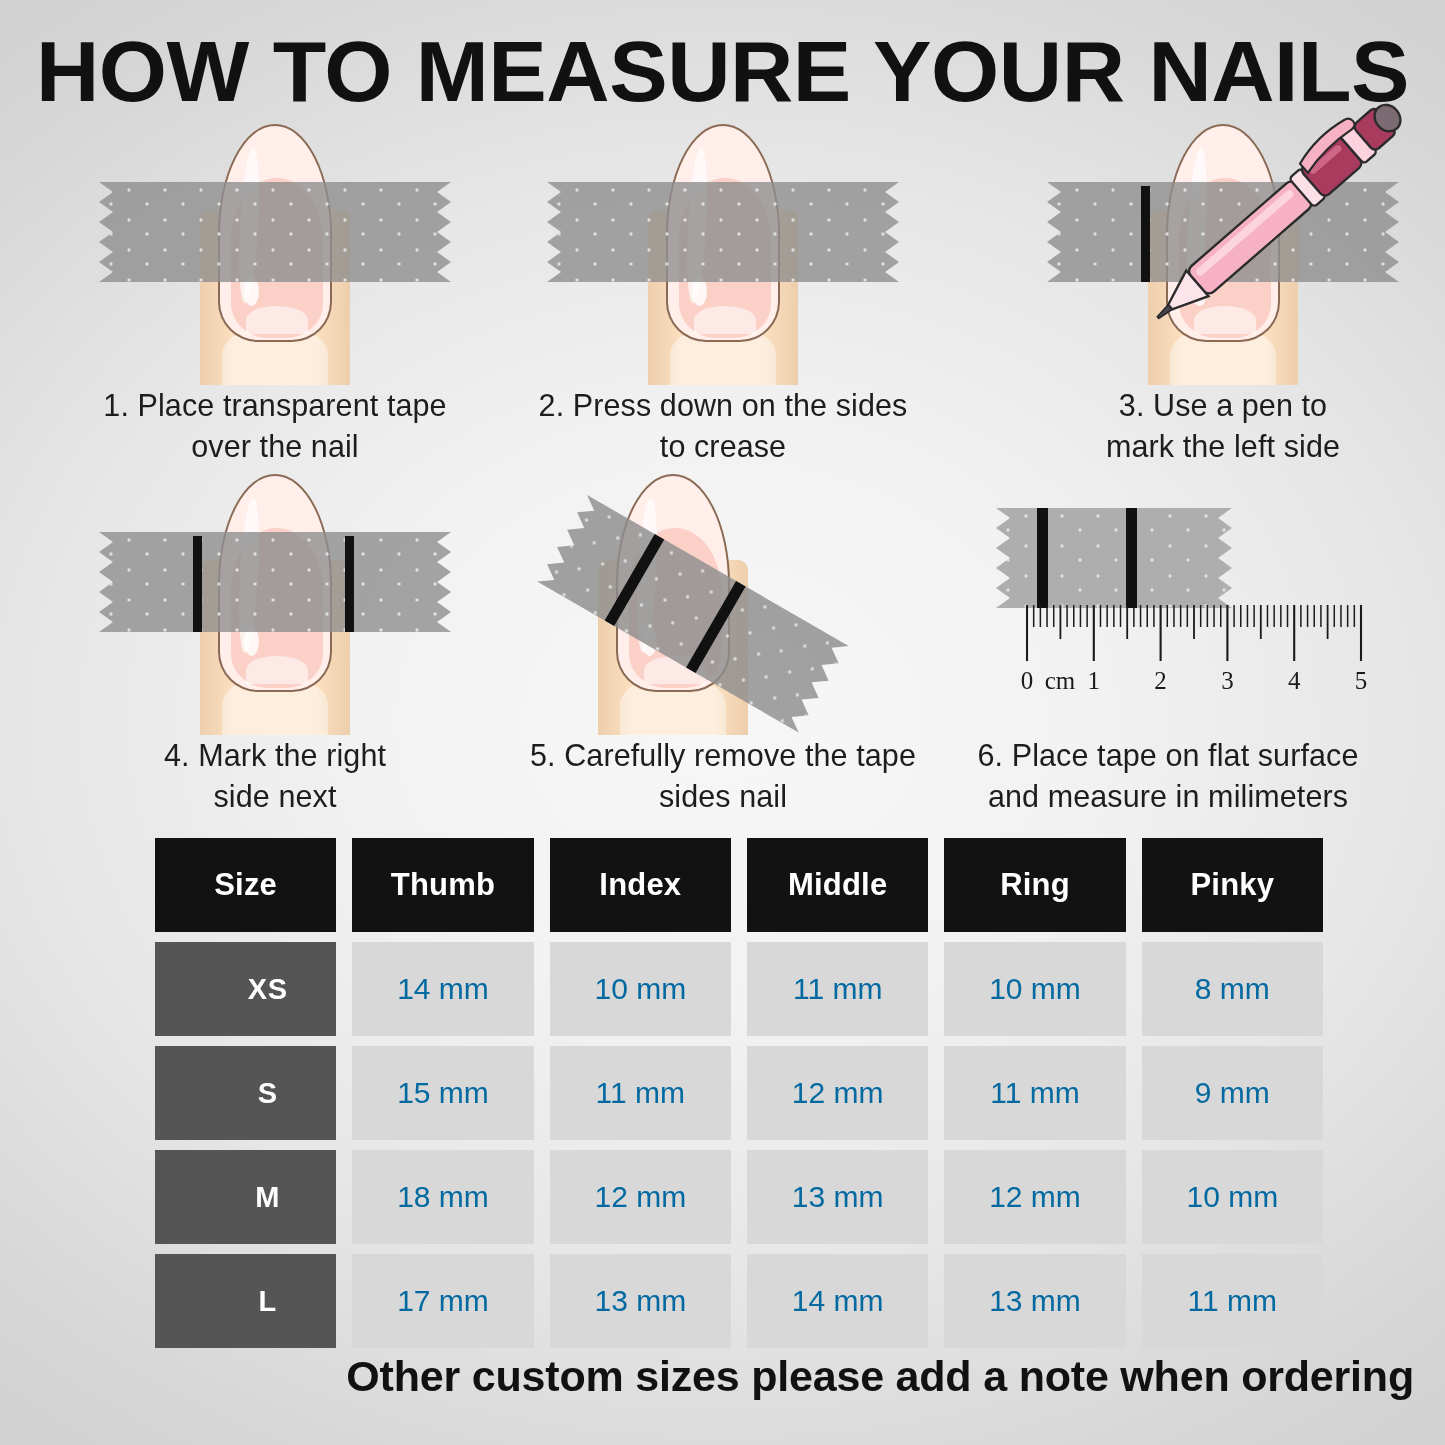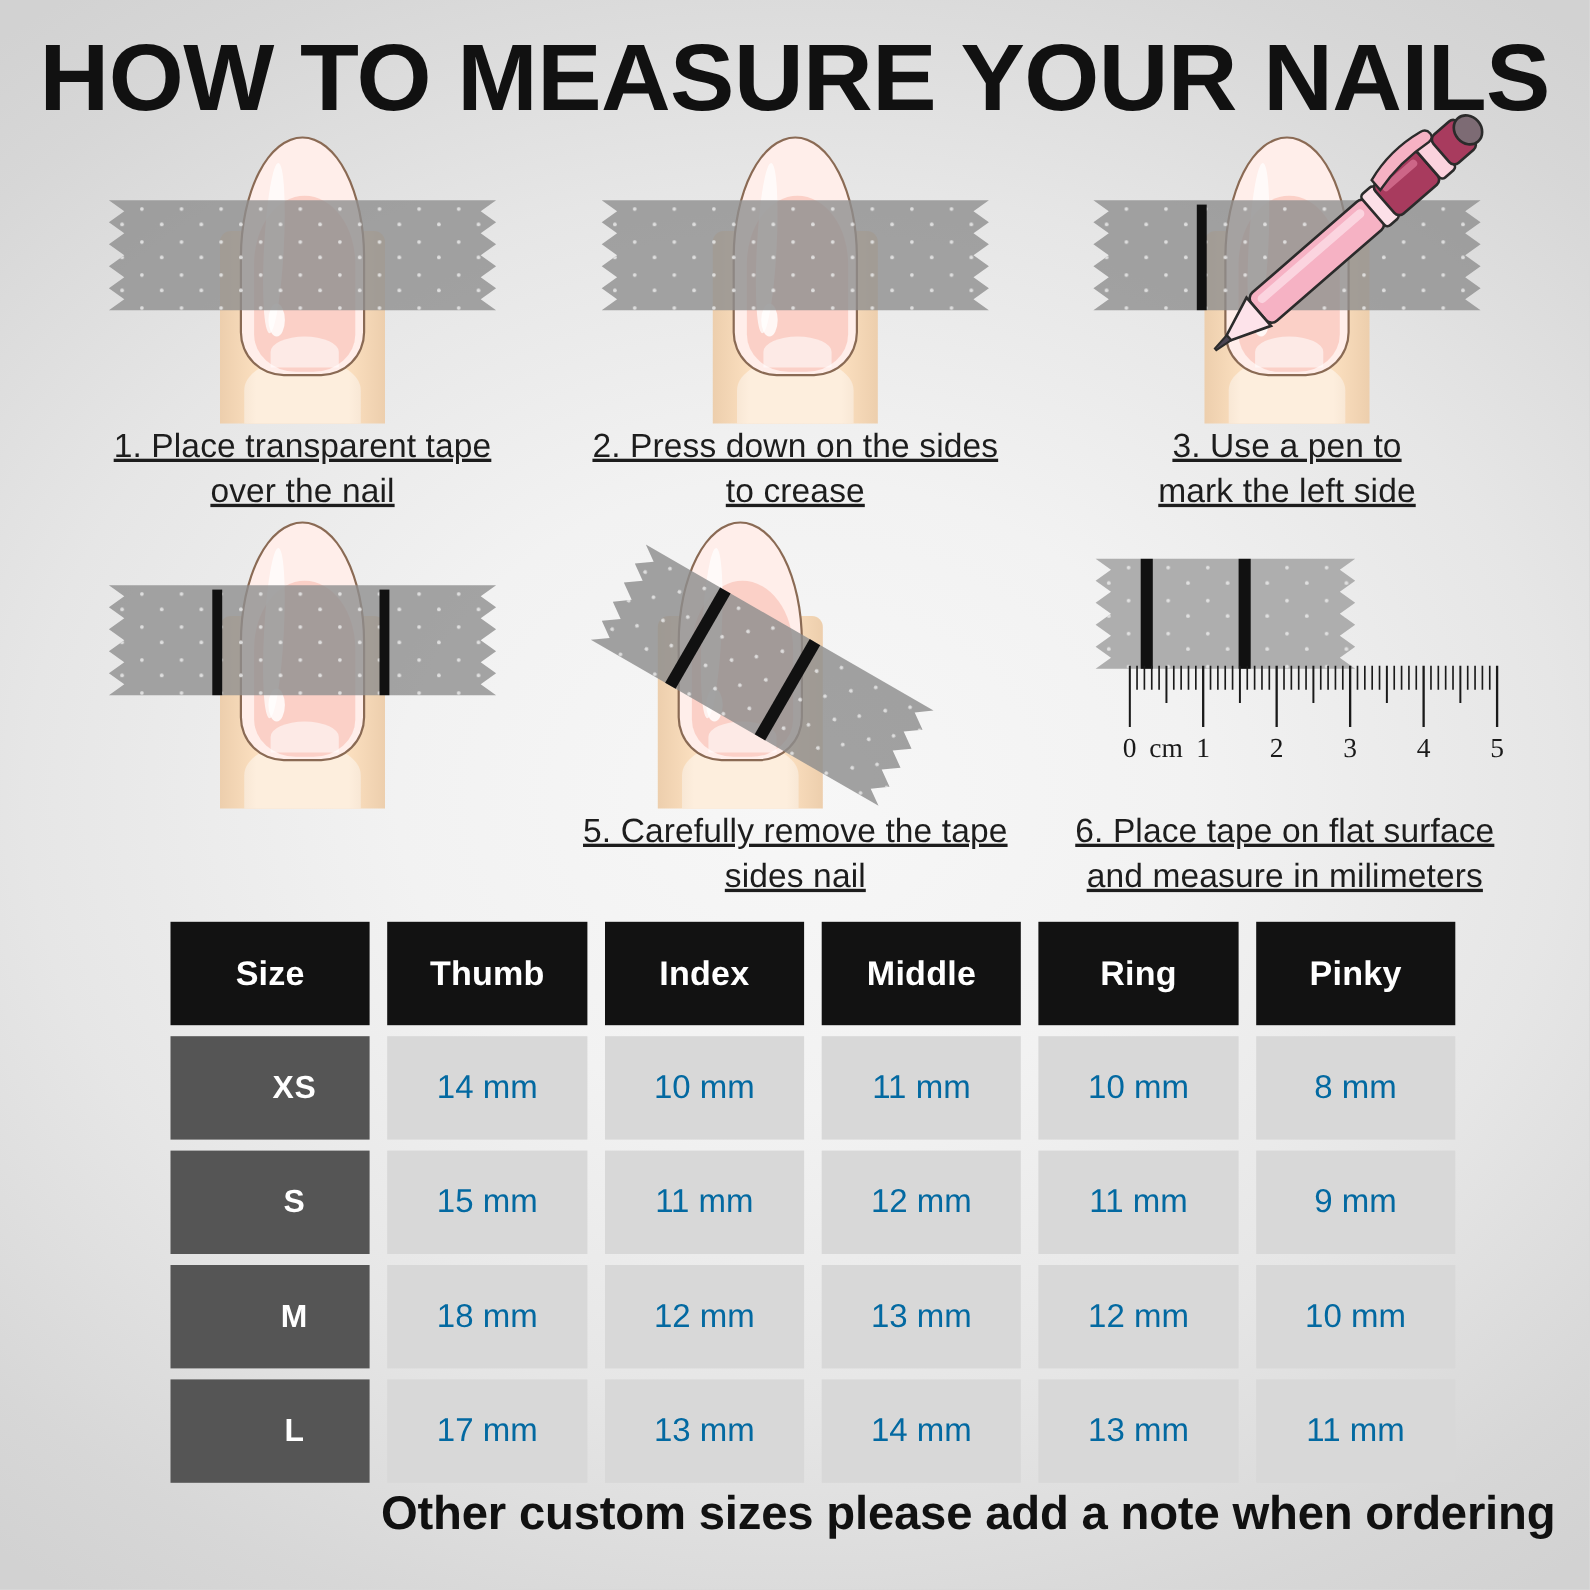--- a/index.html
+++ b/index.html
@@ -49,21 +49,20 @@
     height: 265px;
   }
   .caption {
     width: 420px;
     text-align: center;
     font-size: 30.5px;
     line-height: 41px;
     color: #1d1d1d;
     font-weight: 400;
     letter-spacing: 0.1px;
-    text-decoration: underline;
   }
   .caption .ln { display: block; }
 
   
   .finger {
     position: absolute;
     left: 50%;
     transform: translateX(-50%);
     top: 0;
     width: 150px;
@@ -274,21 +273,21 @@
           <path d="M14,0 L366,0 L352,10 L366,20 L352,30 L366,40 L352,50 L366,60 L352,70 L366,80 L352,90 L366,100 L14,100 L28,90 L14,80 L28,70 L14,60 L28,50 L14,40 L28,30 L14,20 L28,10 Z" fill="url(#dots2)" fill-opacity="0.85"></path>
         </svg>
       </div>
     </div>
     <div class="caption">
       <span class="ln">2. Press down on the sides</span>
       <span class="ln">to crease</span>
     </div>
   </div>
 
-  <div class="step" style="left:960px; top:120px;">
+  <div class="step" style="left:1013px; top:120px;">
     <div class="art">
       <div class="finger">
         <div class="finger-body"></div>
         <div class="knuckle-shadow"></div>
         <div class="nail">
           <div class="nail-bed"></div>
           <div class="nail-tip-gloss"></div>
           <div class="nail-gloss-2"></div>
           <div class="nail-lunula"></div>
         </div>
@@ -358,20 +357,24 @@
               <circle cx="8" cy="8" r="1.7" fill="#e9e9e9"></circle>
               <circle cx="26" cy="22" r="1.7" fill="#e9e9e9"></circle>
             </pattern>
           </defs>
           <path d="M14,0 L366,0 L352,10 L366,20 L352,30 L366,40 L352,50 L366,60 L352,70 L366,80 L352,90 L366,100 L14,100 L28,90 L14,80 L28,70 L14,60 L28,50 L14,40 L28,30 L14,20 L28,10 Z" fill="#8e8e8e" fill-opacity="0.80"></path>
           <path d="M14,0 L366,0 L352,10 L366,20 L352,30 L366,40 L352,50 L366,60 L352,70 L366,80 L352,90 L366,100 L14,100 L28,90 L14,80 L28,70 L14,60 L28,50 L14,40 L28,30 L14,20 L28,10 Z" fill="url(#dots4)" fill-opacity="0.85"></path>
         </svg>
       </div>
       <div class="mark" style="left:128px; top:66px; height:96px;"></div>
       <div class="mark" style="left:280px; top:66px; height:96px;"></div>
+    </div>
+    <div class="caption">
+      <span class="ln">4. Mark the right</span>
+      <span class="ln">side next</span>
     </div>
   </div>
 
   <div class="step" style="left:513px; top:470px;">
     <div class="art">
       <div class="finger" style="left:38%;">
         <div class="finger-body"></div>
         <div class="knuckle-shadow"></div>
         <div class="nail">
           <div class="nail-bed"></div>

